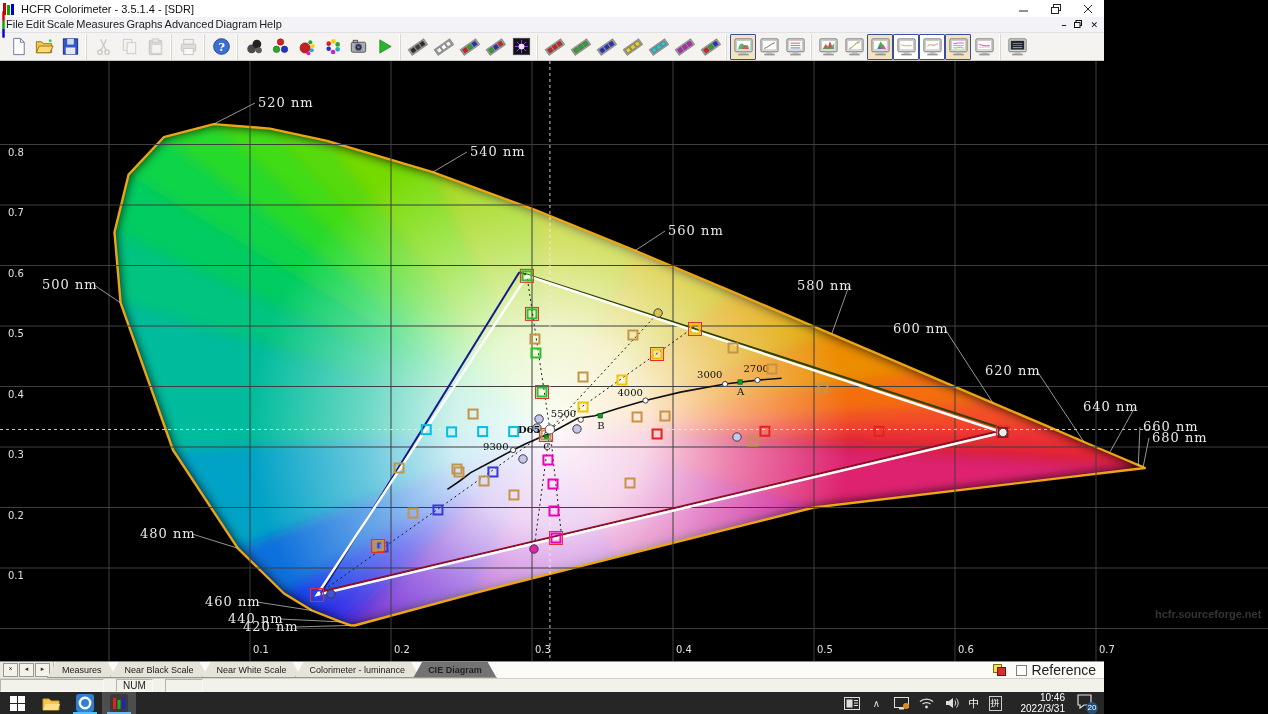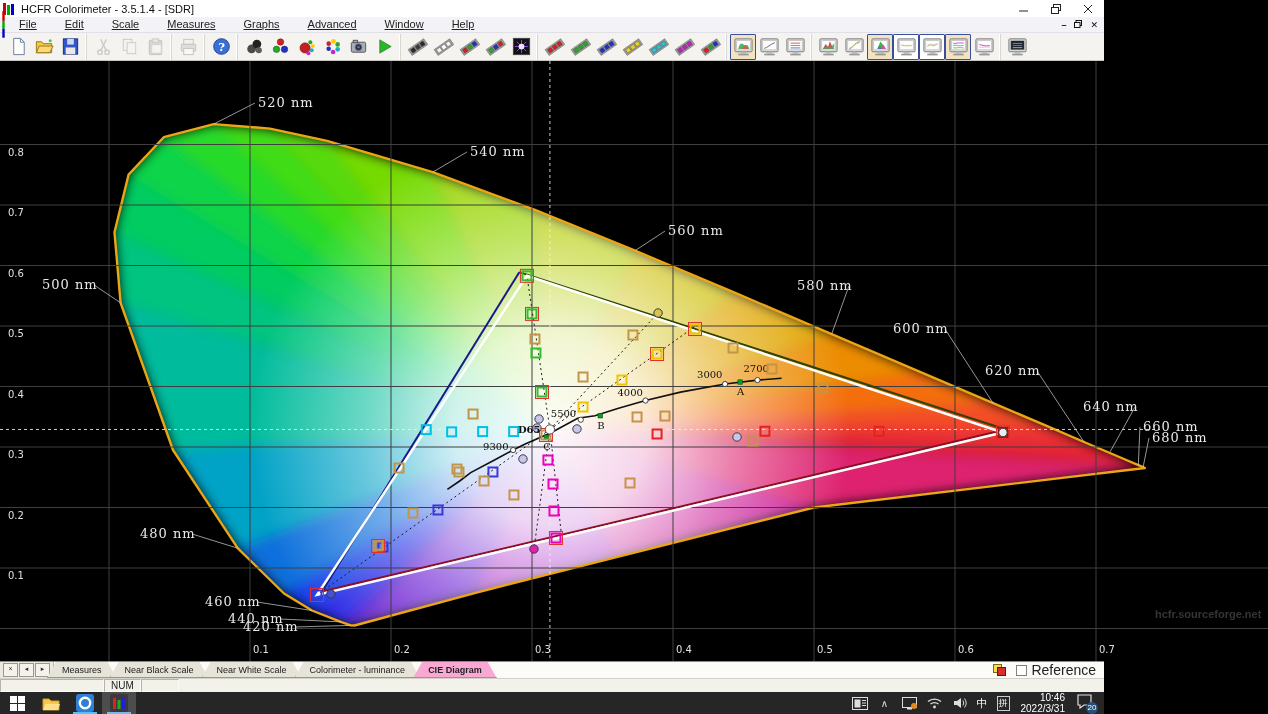--- a/index.html
+++ b/index.html
@@ -10,60 +10,60 @@
   .titlebar{height:17px;background:#ffffff;display:flex;align-items:center;font-size:11px;color:#111;flex:0 0 auto;}
   .titlebar .appicon{width:14px;height:12px;margin:0 4px 0 3px;display:flex;gap:1px;align-items:flex-end;}
   .appicon i{display:block;width:3px;background:#c00;height:12px}
   .appicon i.g{background:#0a0;height:10px}.appicon i.b{background:#00c;height:11px}
   .winbtns{margin-left:auto;display:flex;}
   .winbtn{width:32px;height:16px;display:flex;align-items:center;justify-content:center;color:#222;font-size:10px;}
   .winbtn svg{display:block}
   
   .menubar{height:15px;background:#f2f2f7;border-bottom:1px solid #e0e0e6;display:flex;align-items:center;font-size:11px;color:#222;flex:0 0 auto;}
   .menubar .appicon{transform:scale(.8);margin-left:2px}
-  .menuitem{padding:0 14px;height:15px;line-height:15px;text-decoration:underline;}
+  .menuitem{padding:0 1px;height:15px;line-height:15px;}
   .mdibtns{margin-left:auto;display:flex;align-items:center;padding-right:6px;gap:8px;font-size:9px;font-weight:bold;color:#111}
   
   .toolbar{height:27px;background:#f4f3ef;border-bottom:1px solid #c9c7c0;display:flex;align-items:center;padding-left:2px;flex:0 0 auto;}
   .tbgroup{display:flex;align-items:center;padding:0 3px;border-left:1px solid #d8d6cf;box-shadow:-1px 0 0 #fff;}
   .tbgroup:first-child{border-left:none;box-shadow:none}
   .tbbtn{width:24px;height:24px;display:flex;align-items:center;justify-content:center;border:1px solid transparent;border-radius:1px;}
   .tbbtn svg{width:21px;height:21px;display:block}
   .tbbtn.disabled svg{filter:grayscale(1) opacity(.45)}
   .tbbtn.sel{background:#f3e3c0;border:1px solid #3a4f9b;}
   .tbbtn.selb{background:#fff;border:1px solid #3a4f9b;}
   
   .chartarea{height:600px;position:relative;background:#000;flex:0 0 auto;}
   .chartarea svg{position:absolute;left:0;top:0;}
   
   .tabrow{height:16px;background:#fbfbf8;border-top:1px solid #8a8a8a;display:flex;align-items:stretch;font-size:9px;flex:0 0 auto;}
   .tabnav{display:flex;align-items:center;gap:1px;padding:0 3px;background:#ece9e0;border-right:1px solid #b8b5aa;}
   .tabnavbtn{width:13px;height:12px;background:#f4f2ea;border:1px solid #9a988e;font-size:7px;line-height:10px;text-align:center;color:#333;}
   .tab{position:relative;padding:1px 14px 0 14px;color:#222;background:#e6e3d8;border:1px solid #9a988e;border-top:none;
        clip-path:polygon(9px 0,calc(100% - 9px) 0,100% 100%,0 100%);margin-left:-7px;display:flex;align-items:center;}
-  .tab.active{background:#f9a8d4;font-weight:bold;z-index:3;}
+  .tab.active{background:#737373;font-weight:bold;z-index:3;}
   .tabspacer{flex:1}
   .tabicon{width:13px;height:11px;position:relative;margin:2px 6px 0 0;}
   .tabicon i{position:absolute;width:7px;height:7px;border:1px solid #7a6a10;background:#f5e048;left:0;top:0}
   .tabicon i+i{background:#d43030;border-color:#701010;left:4px;top:3px}
   .refcheck{display:flex;align-items:center;gap:4px;padding:0 8px 0 4px;font-size:14px;color:#222}
   .refcheck .box{width:9px;height:9px;background:#fff;border:1px solid #808080;}
   
   .statusbar{height:13px;background:#f2f1ea;border-top:1px solid #d4d2c8;display:flex;align-items:center;font-size:10px;color:#222;flex:0 0 auto;}
   .statusbar .ready{padding-left:4px;flex:1}
-  .statuscell{height:11px;border:1px solid;border-color:#b6b4aa #fbfaf5 #fbfaf5 #b6b4aa;margin-right:0;padding:0 6px;line-height:11px;}
+  .statuscell{height:11px;border:1px solid;border-color:#b6b4aa #fbfaf5 #fbfaf5 #b6b4aa;margin-right:12px;padding:0 6px;line-height:11px;}
   .statuscell.wide{width:90px}.statuscell.sm{width:24px}
   
   .taskbar{height:28px;background:#262626;display:flex;align-items:stretch;color:#eee;flex:1 1 auto;}
   .tbicon{width:34px;display:flex;align-items:center;justify-content:center;position:relative;}
   .tbicon.active{background:#4d4d4d;}
   .tbicon .underline{position:absolute;bottom:0;left:5px;right:5px;height:2px;background:#76b9ed;}
   .tray{margin-left:auto;display:flex;align-items:center;gap:9px;padding-right:8px;font-size:11px;}
   .trayico{display:flex;align-items:center;justify-content:center;width:16px;height:16px;}
-  .clock{text-align:right;font-size:10px;line-height:11px;color:#fff;padding:0 2px;}
+  .clock{text-align:right;font-size:10px;line-height:11px;color:#fff;padding:0 2px;margin-left:8px;}
   .badge{position:relative;width:20px;height:18px;}
   .badge .num{position:absolute;right:-2px;bottom:-2px;background:#264f78;border-radius:50%;font-size:8px;width:12px;height:12px;line-height:12px;text-align:center;color:#fff}
   .ime{font-size:11px;color:#fff}
   .imebox{border:1px solid #ccc;font-size:9px;padding:0 1px;color:#fff}
 </style>
 </head>
 <body>
 
 <div class="app">
 
@@ -93,21 +93,21 @@
         </span>
     </span>
   </div>
 
   <div class="menubar">
     <span class="appicon">
         <i></i>
         <i class="g"></i>
         <i class="b"></i>
       </span>
-    <span id="menuitems"><span class="menuitem">File</span><span class="menuitem">Edit</span><span class="menuitem">Scale</span><span class="menuitem">Measures</span><span class="menuitem">Graphs</span><span class="menuitem">Advanced</span><span class="menuitem">Window</span><span class="menuitem">Help</span></span>
+    <span id="menuitems"><span class="menuitem">File</span><span class="menuitem">Edit</span><span class="menuitem">Scale</span><span class="menuitem">Measures</span><span class="menuitem">Graphs</span><span class="menuitem">Advanced</span><span class="menuitem">Diagram</span><span class="menuitem">Help</span></span>
     <span class="mdibtns">
       <span>–</span>
       <span><svg width="8" height="8">
             <rect x="2" y="0.5" width="5.5" height="5" fill="none" stroke="#111"></rect>
             <rect x="0.5" y="2.5" width="5.5" height="5" fill="#f2f2f7" stroke="#111"></rect>
           </svg></span>
       <span>✕</span>
     </span>
   </div>
 

